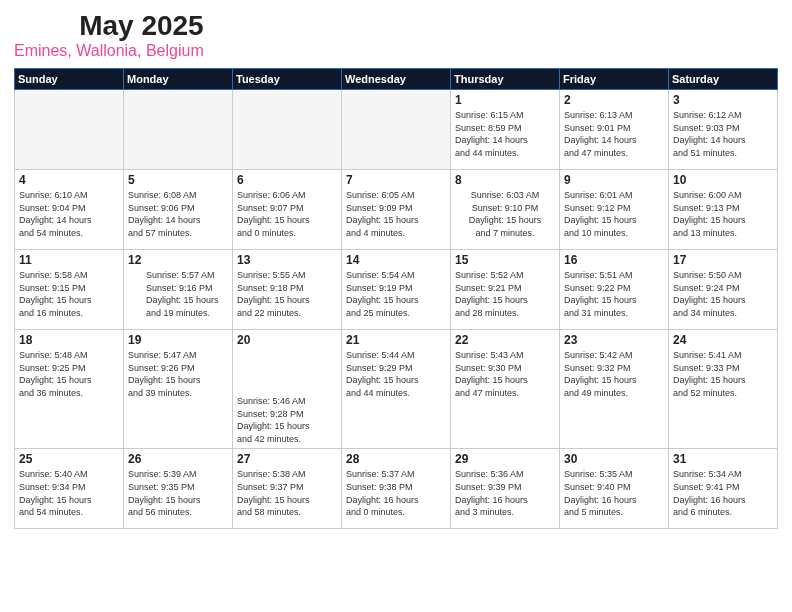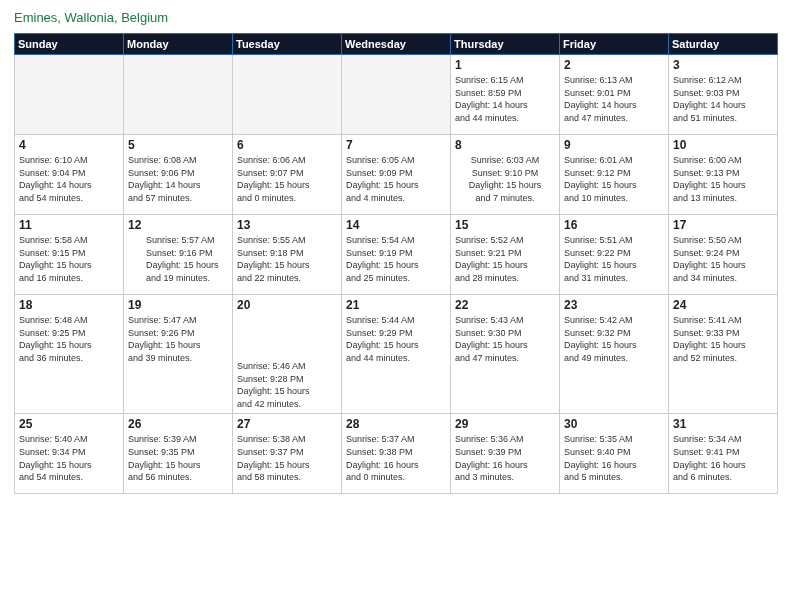--- a/index.html
+++ b/index.html
@@ -47,22 +47,22 @@
     }
     .title-area {
       text-align: right;
     }
     .month-title {
       font-size: 28px;
       font-weight: bold;
       color: #222;
     }
     .subtitle {
-      font-size: 13px;
-      color: #15803d;
+      font-size: 16px;
+      color: #ec4899;
     }
     .calendar {
       width: 100%;
       border-collapse: collapse;
       table-layout: fixed;
     }
     .calendar th {
       background: #0f172a;
       color: #fff;
       font-size: 11px;
@@ -94,20 +94,21 @@
       line-height: 1.4;
       color: #333;
     }
   </style>
 </head>
 <body>
 
 <div class="page">
   <div class="header">
     <div class="title-area">
+      <div class="month-title">May 2025</div>
       <div class="subtitle">Emines, Wallonia, Belgium</div>
     </div>
   </div>
 
   <table class="calendar">
     <thead>
       <tr>
       <th>Sunday</th>
           <th>Monday</th>
           <th>Tuesday</th>

